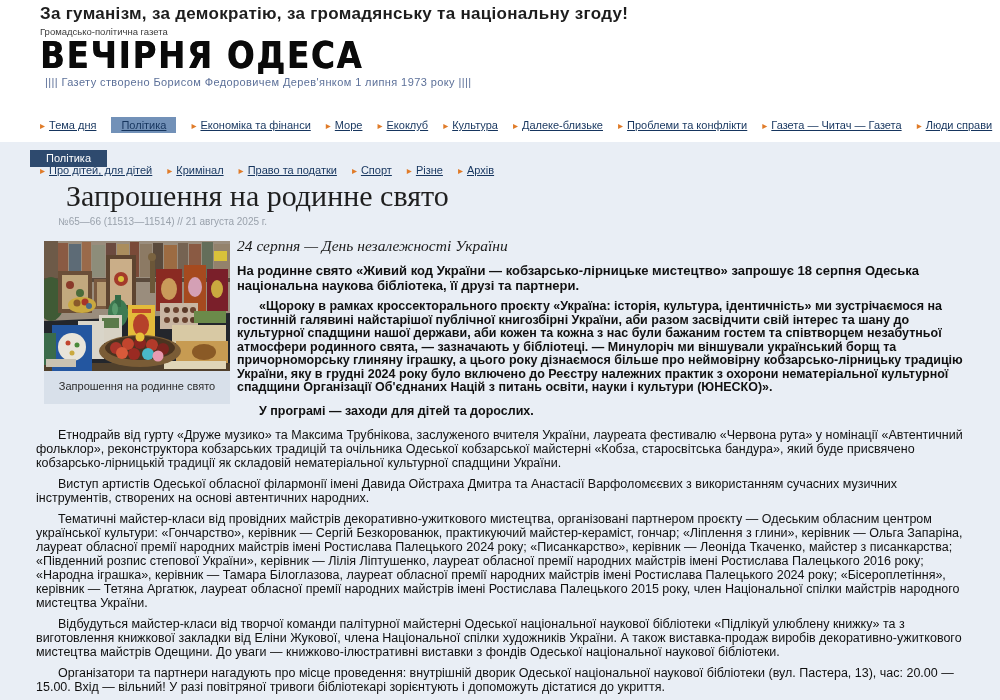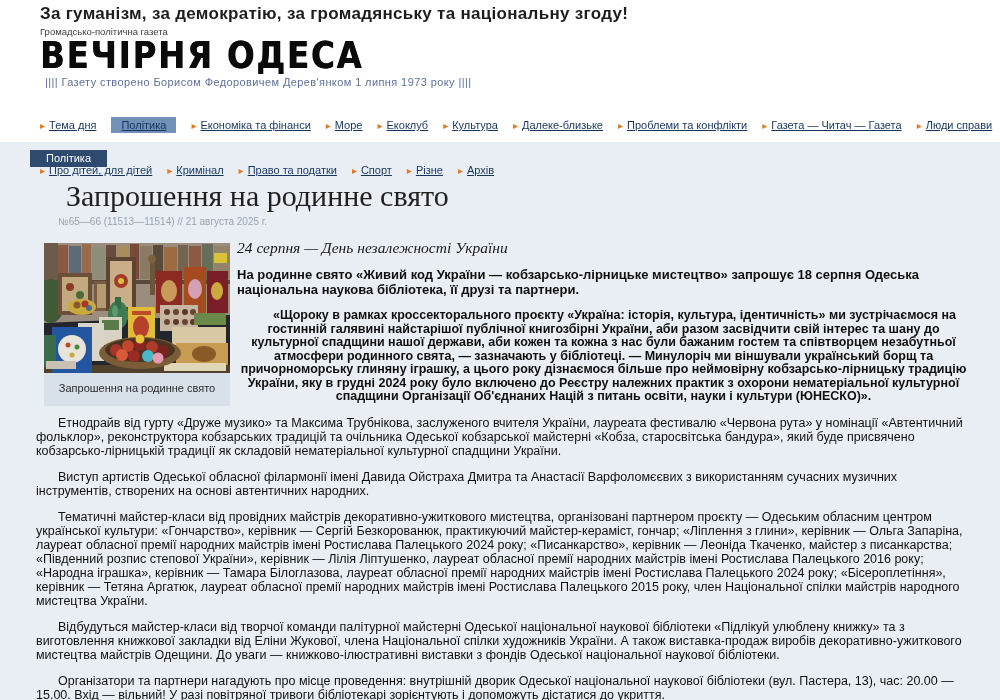--- a/index.html
+++ b/index.html
@@ -31,26 +31,26 @@
                     font-size: 11px; padding: 2px 16px 3px; cursor: pointer; }
   h1 { font-family: "Liberation Serif", serif; font-weight: 400; font-size: 30px;
        color: #1f1f1f; margin: 12px 0 3px 36px; }
   .meta { font-size: 10px; color: #9aa2ac; margin-left: 28px; }
 
   article { margin-top: 10px; font-size: 12.5px; color: #101010; }
   figure { float: left; width: 186px; margin: 4px 7px 8px 14px; background: #d8e0ea; }
   figure svg { display: block; width: 186px; height: 130px; }
   figcaption { font-size: 11px; color: #2b2b2b; text-align: center; padding: 9px 4px 12px; }
 
-  article p { margin: 12px 0 7px 6px; text-indent: 22px; line-height: 1.12; }
+  article p { margin: 0 0 7px 6px; text-indent: 22px; line-height: 1.12; }
   p.intro { font-family: "Liberation Serif", serif; font-style: italic; font-size: 15.5px;
             color: #1a1a1a; text-indent: 0; margin-bottom: 10px; }
   p.lead, p.quote, p.program { font-weight: bold; }
   p.lead { font-size: 13px; text-indent: 0; }
-  p.quote { line-height: 1.08; margin-bottom: 9px; text-align: center; }
+  p.quote { line-height: 1.08; margin-bottom: 9px; }
   p.program { margin-bottom: 10px; }
 </style>
 </head>
 <body>
 
 <div class="page">
 
   <header>
     <div class="tagline">За гуманізм, за демократію, за громадянську та національну згоду!</div>
     <div class="subtitle">Громадсько-політична газета</div>
@@ -190,20 +190,21 @@
           <circle cx="114" cy="115" r="5.5" fill="#e89ab0"></circle>
           <circle cx="90" cy="113" r="6" fill="#9a2a22"></circle>
           <circle cx="96" cy="96" r="4.5" fill="#e8c23a"></circle>
         </svg>
         <figcaption>Запрошення на родинне свято</figcaption>
       </figure>
 
       <p class="intro">24 серпня — День незалежності України</p>
       <p class="lead">На родинне свято «Живий код України — кобзарсько-лірницьке мистецтво» запрошує 18 серпня Одеська національна наукова бібліотека, її друзі та партнери.</p>
       <p class="quote">«Щороку в рамках кроссекторального проєкту «Україна: історія, культура, ідентичність» ми зустрічаємося на гостинній галявині найстарішої публічної книгозбірні України, аби разом засвідчити свій інтерес та шану до культурної спадщини нашої держави, аби кожен та кожна з нас були бажаним гостем та співтворцем незабутньої атмосфери родинного свята, — зазначають у бібліотеці. — Минулоріч ми віншували український борщ та причорноморську глиняну іграшку, а цього року дізнаємося більше про неймовірну кобзарсько-лірницьку традицію України, яку в грудні 2024 року було включено до Реєстру належних практик з охорони нематеріальної культурної спадщини Організації Об'єднаних Націй з питань освіти, науки і культури (ЮНЕСКО)».</p>
+      <p class="program">У програмі — заходи для дітей та дорослих.</p>
       <p>Етнодрайв від гурту «Друже музико» та Максима Трубнікова, заслуженого вчителя України, лауреата фестивалю «Червона рута» у номінації «Автентичний фольклор», реконструктора кобзарських традицій та очільника Одеської кобзарської майстерні «Кобза, старосвітська бандура», який буде присвячено кобзарсько-лірницькій традиції як складовій нематеріальної культурної спадщини України.</p>
       <p>Виступ артистів Одеської обласної філармонії імені Давида Ойстраха Дмитра та Анастасії Варфоломєєвих з використанням сучасних музичних інструментів, створених на основі автентичних народних.</p>
       <p>Тематичні майстер-класи від провідних майстрів декоративно-ужиткового мистецтва, організовані партнером проєкту — Одеським обласним центром української культури: «Гончарство», керівник — Сергій Безкорованюк, практикуючий майстер-кераміст, гончар; «Ліплення з глини», керівник — Ольга Запаріна, лауреат обласної премії народних майстрів імені Ростислава Палецького 2024 року; «Писанкарство», керівник — Леоніда Ткаченко, майстер з писанкарства; «Південний розпис степової України», керівник — Лілія Ліптушенко, лауреат обласної премії народних майстрів імені Ростислава Палецького 2016 року; «Народна іграшка», керівник — Тамара Білоглазова, лауреат обласної премії народних майстрів імені Ростислава Палецького 2024 року; «Бісероплетіння», керівник — Тетяна Аргатюк, лауреат обласної премії народних майстрів імені Ростислава Палецького 2015 року, член Національної спілки майстрів народного мистецтва України.</p>
       <p>Відбудуться майстер-класи від творчої команди палітурної майстерні Одеської національної наукової бібліотеки «Підлікуй улюблену книжку» та з виготовлення книжкової закладки від Еліни Жукової, члена Національної спілки художників України. А також виставка-продаж виробів декоративно-ужиткового мистецтва майстрів Одещини. До уваги — книжково-ілюстративні виставки з фондів Одеської національної наукової бібліотеки.</p>
       <p>Організатори та партнери нагадують про місце проведення: внутрішній дворик Одеської національної наукової бібліотеки (вул. Пастера, 13), час: 20.00 — 15.00. Вхід — вільний! У разі повітряної тривоги бібліотекарі зорієнтують і допоможуть дістатися до укриття.</p>
     </article>
   </main>
 
 </div>
 

